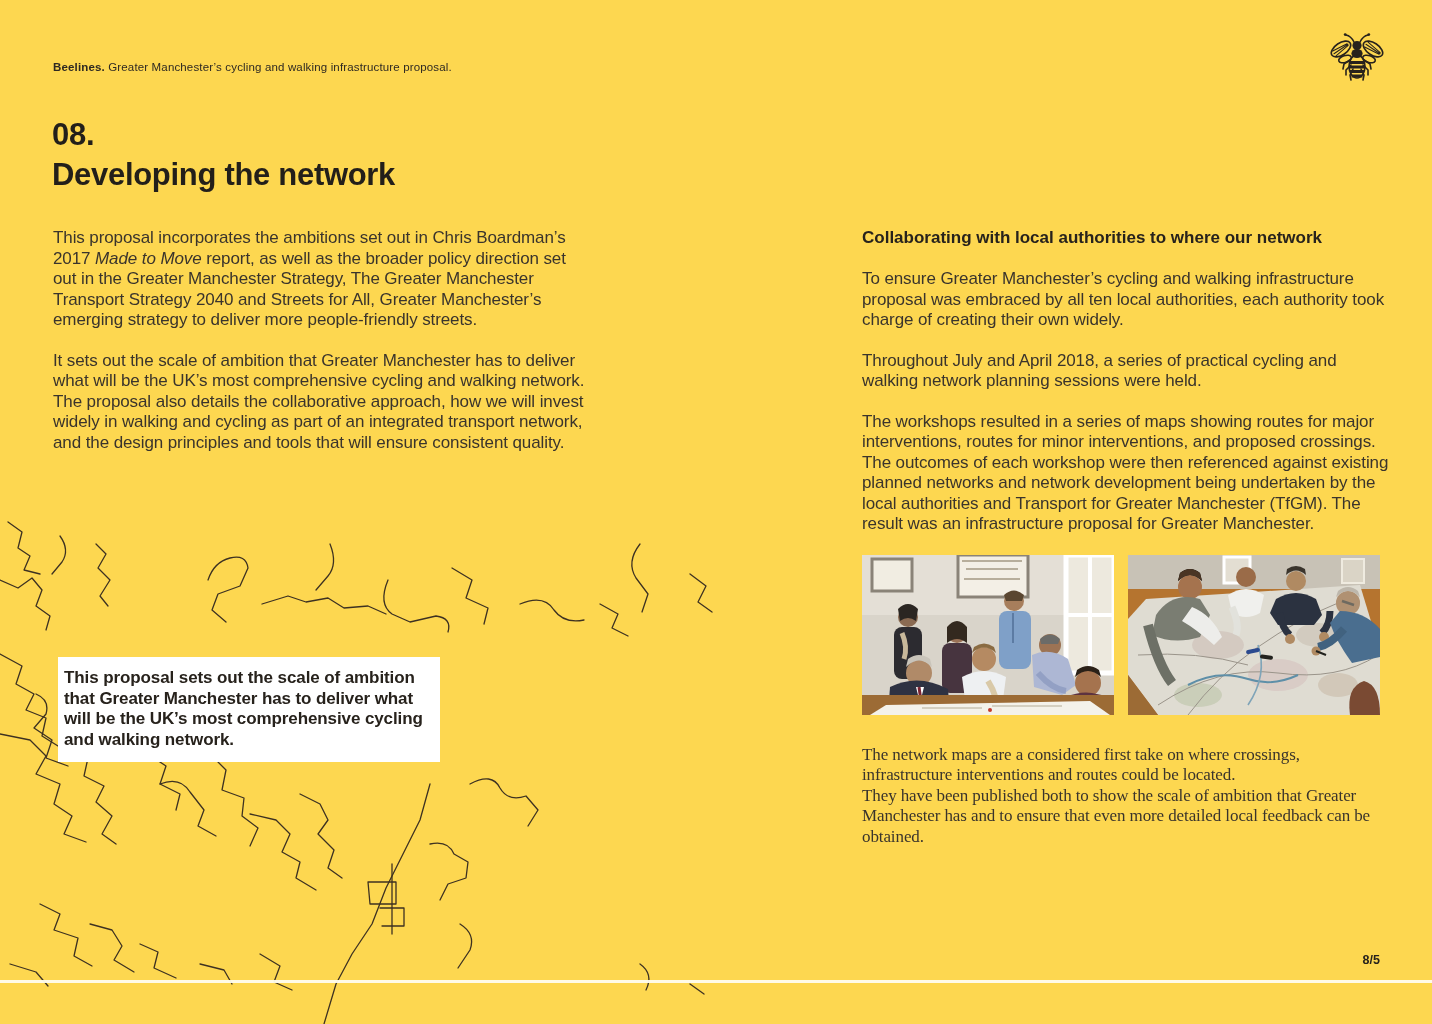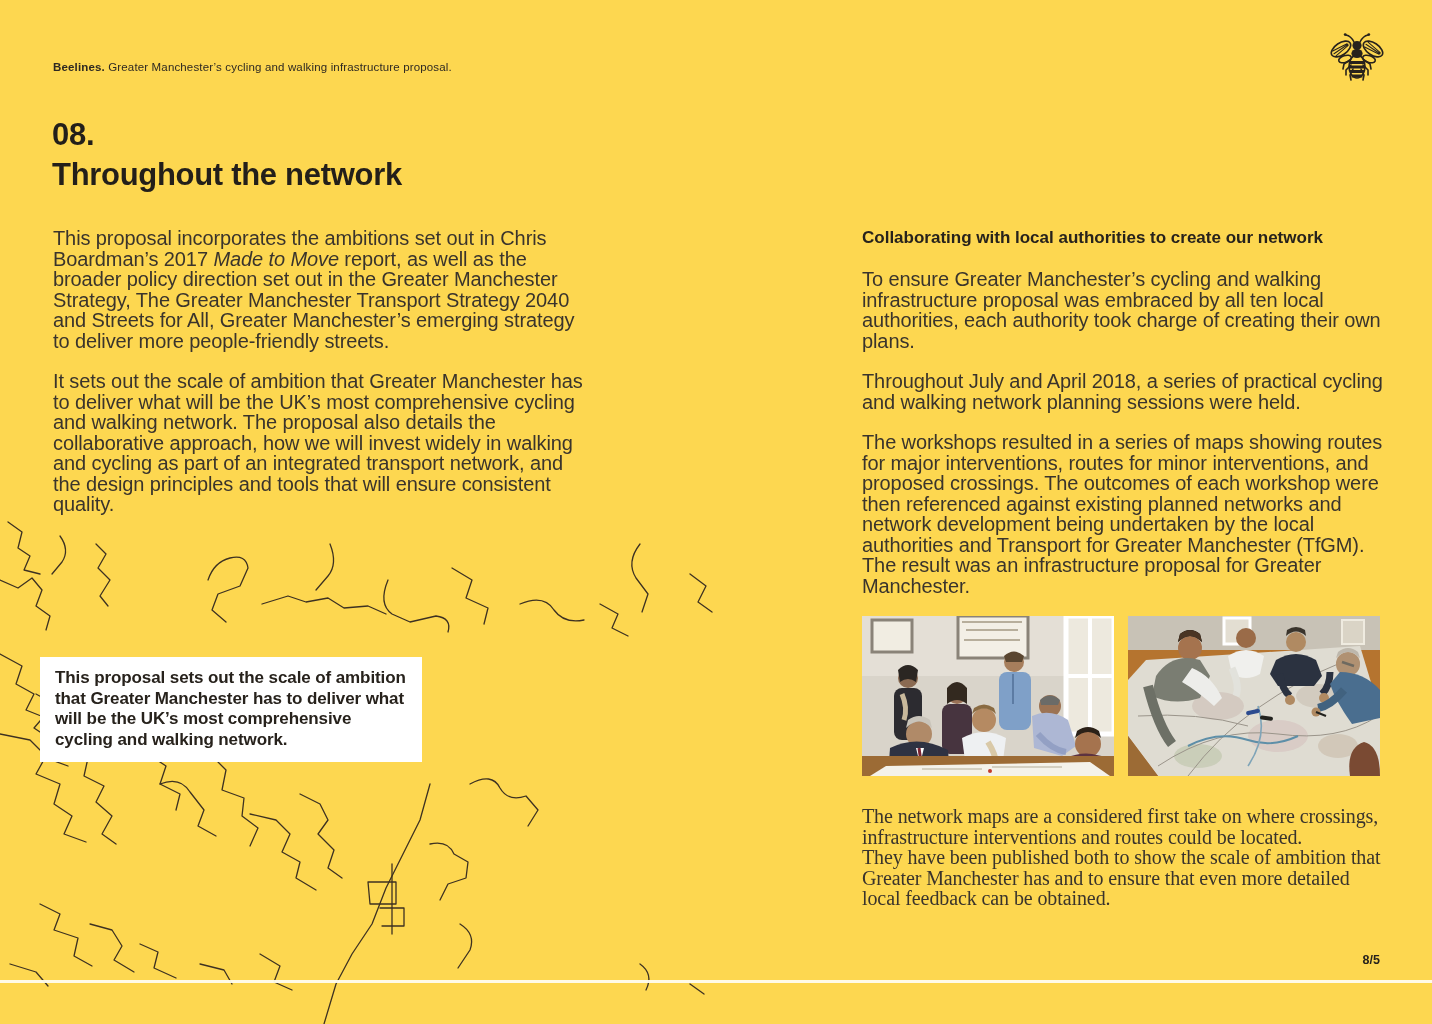--- a/index.html
+++ b/index.html
@@ -22,27 +22,27 @@
   
   .title{position:absolute;left:52px;top:94px;z-index:2;color:#231F1A;
     font-weight:bold;font-size:31px;line-height:40px;letter-spacing:-.3px;}
 
   
   .col{position:absolute;top:228px;z-index:2;width:534px;color:#3A342C;}
   .col-left{left:53px;}
   .col-right{left:862px;width:530px;}
   .col-heading{font-size:17px;line-height:20px;font-weight:bold;color:#27221C;
     margin:0 0 21px 0;}
-  .body-p{font-size:20px;line-height:20.5px;margin:0 0 20px 0;letter-spacing:-.1px;}
+  .body-p{font-size:17px;line-height:20.5px;margin:0 0 20px 0;letter-spacing:-.1px;}
   .body-p .it{font-style:italic;}
   .closing{white-space:pre-line;margin-top:30px;font-family:Liberation Serif, serif;}
 
   
-  .callout{position:absolute;left:40px;top:657px;width:382px;box-sizing:border-box;
-    background:#FFFFFF;padding:11px 14px 12px 15px;z-index:2;
+  .callout{position:absolute;left:58px;top:657px;width:382px;box-sizing:border-box;
+    background:#FFFFFF;padding:11px 14px 12px 6px;z-index:2;
     font-size:17px;line-height:20.5px;font-weight:bold;color:#27221C;letter-spacing:-.1px;}
 
   
   .photo-row{display:flex;gap:14px;margin-top:20px;}
   .photo{width:252px;height:160px;overflow:hidden;flex:0 0 auto;}
   .photo svg{display:block;}
 
   
   .pagenum{position:absolute;left:1280px;top:953px;width:100px;text-align:right;
     font-size:12.5px;font-weight:bold;color:#27221C;z-index:4;}
@@ -128,33 +128,33 @@
     <path d="M38 28 l6 4 1 5"></path>
       <path d="M37 33 l5 5 0 5"></path>
       <path d="M35 37 l3 6 -1 5"></path>
 
     <ellipse cx="31" cy="34.5" rx="8" ry="11.5"></ellipse>
     <path d="M23.6 30.5 h14.8 M23 35 h16 M23.8 39.5 h14.4 M25.6 44 h10.8" stroke-width="3" stroke-linecap="butt"></path>
   </svg>
 
   <h1 class="title">
     <span>08.</span><br>
-    <span>Throughout the network</span>
+    <span>Developing the network</span>
   </h1>
 
   <section class="col col-left">
     <p class="body-p"><span>This proposal incorporates the ambitions set out in Chris Boardman’s 2017 </span><span class="it">Made to Move</span><span> report, as well as the broader policy direction set out in the Greater Manchester Strategy, The Greater Manchester Transport Strategy 2040 and Streets for All, Greater Manchester’s emerging strategy to deliver more people-friendly streets.</span></p>
     <p class="body-p">It sets out the scale of ambition that Greater Manchester has to deliver what will be the UK’s most comprehensive cycling and walking network. The proposal also details the collaborative approach, how we will invest widely in walking and cycling as part of an integrated transport network, and the design principles and tools that will ensure consistent quality.</p>
   </section>
 
   <div class="callout">This proposal sets out the scale of ambition that Greater Manchester has to deliver what will be the UK’s most comprehensive cycling and walking network.</div>
 
   <section class="col col-right">
-    <h2 class="col-heading">Collaborating with local authorities to create our network</h2>
-    <p class="body-p">To ensure Greater Manchester’s cycling and walking infrastructure proposal was embraced by all ten local authorities, each authority took charge of creating their own plans.</p>
+    <h2 class="col-heading">Collaborating with local authorities to where our network</h2>
+    <p class="body-p">To ensure Greater Manchester’s cycling and walking infrastructure proposal was embraced by all ten local authorities, each authority took charge of creating their own widely.</p>
     <p class="body-p">Throughout July and April 2018, a series of practical cycling and walking network planning sessions were held.</p>
     <p class="body-p">The workshops resulted in a series of maps showing routes for major interventions, routes for minor interventions, and proposed crossings. The outcomes of each workshop were then referenced against existing planned networks and network development being undertaken by the local authorities and Transport for Greater Manchester (TfGM). The result was an infrastructure proposal for Greater Manchester.</p>
 
     <div class="photo-row">
 
       <div class="photo">
         <svg viewBox="0 0 252 160" width="252" height="160">
           <rect width="252" height="160" fill="#D9D4CA"></rect>
           <rect width="252" height="60" fill="#E4DFD6"></rect>
           <rect x="10" y="4" width="40" height="32" fill="#F1EDE2" stroke="#8A8378" stroke-width="3"></rect>

